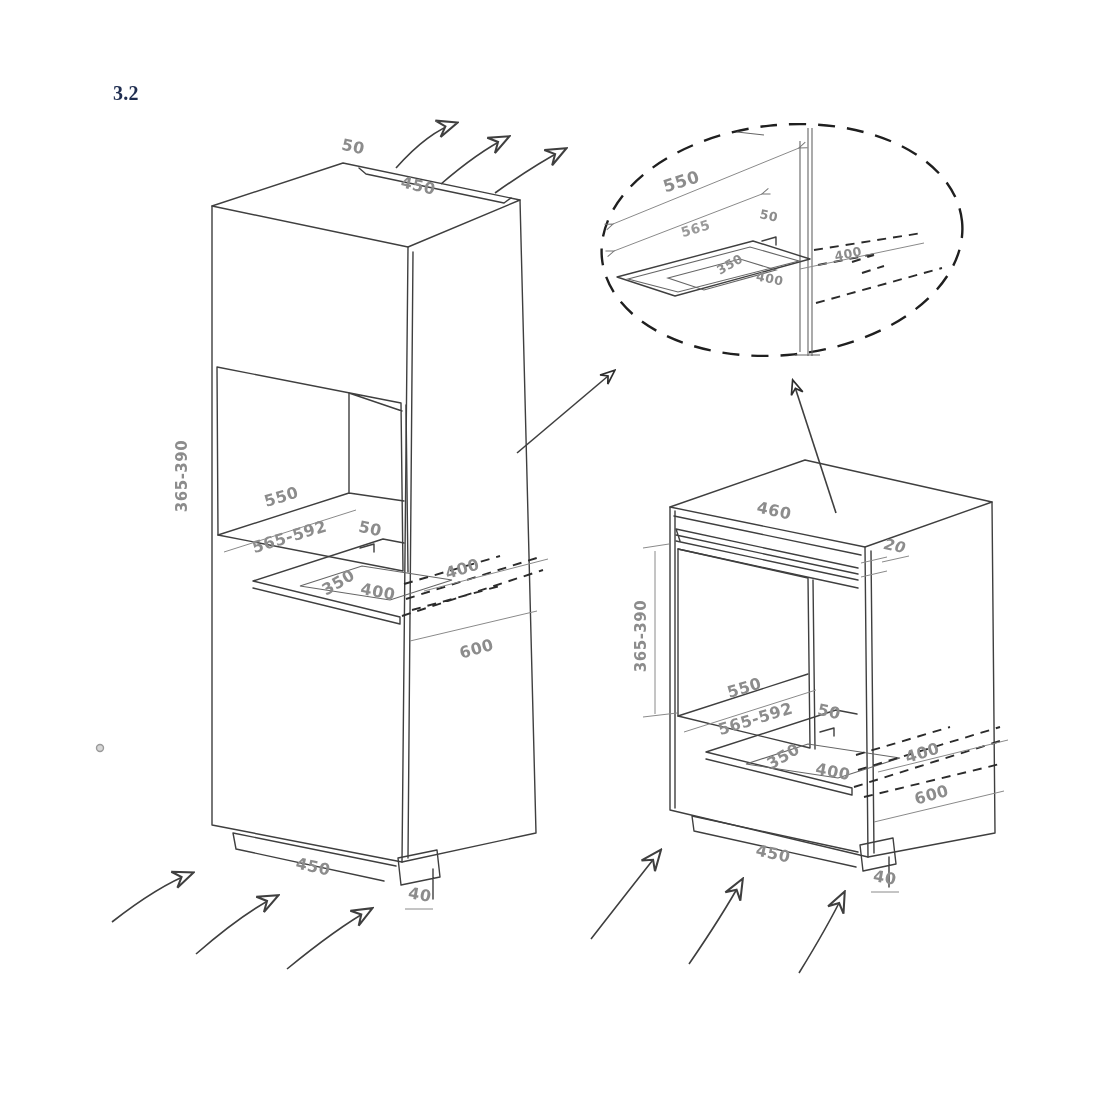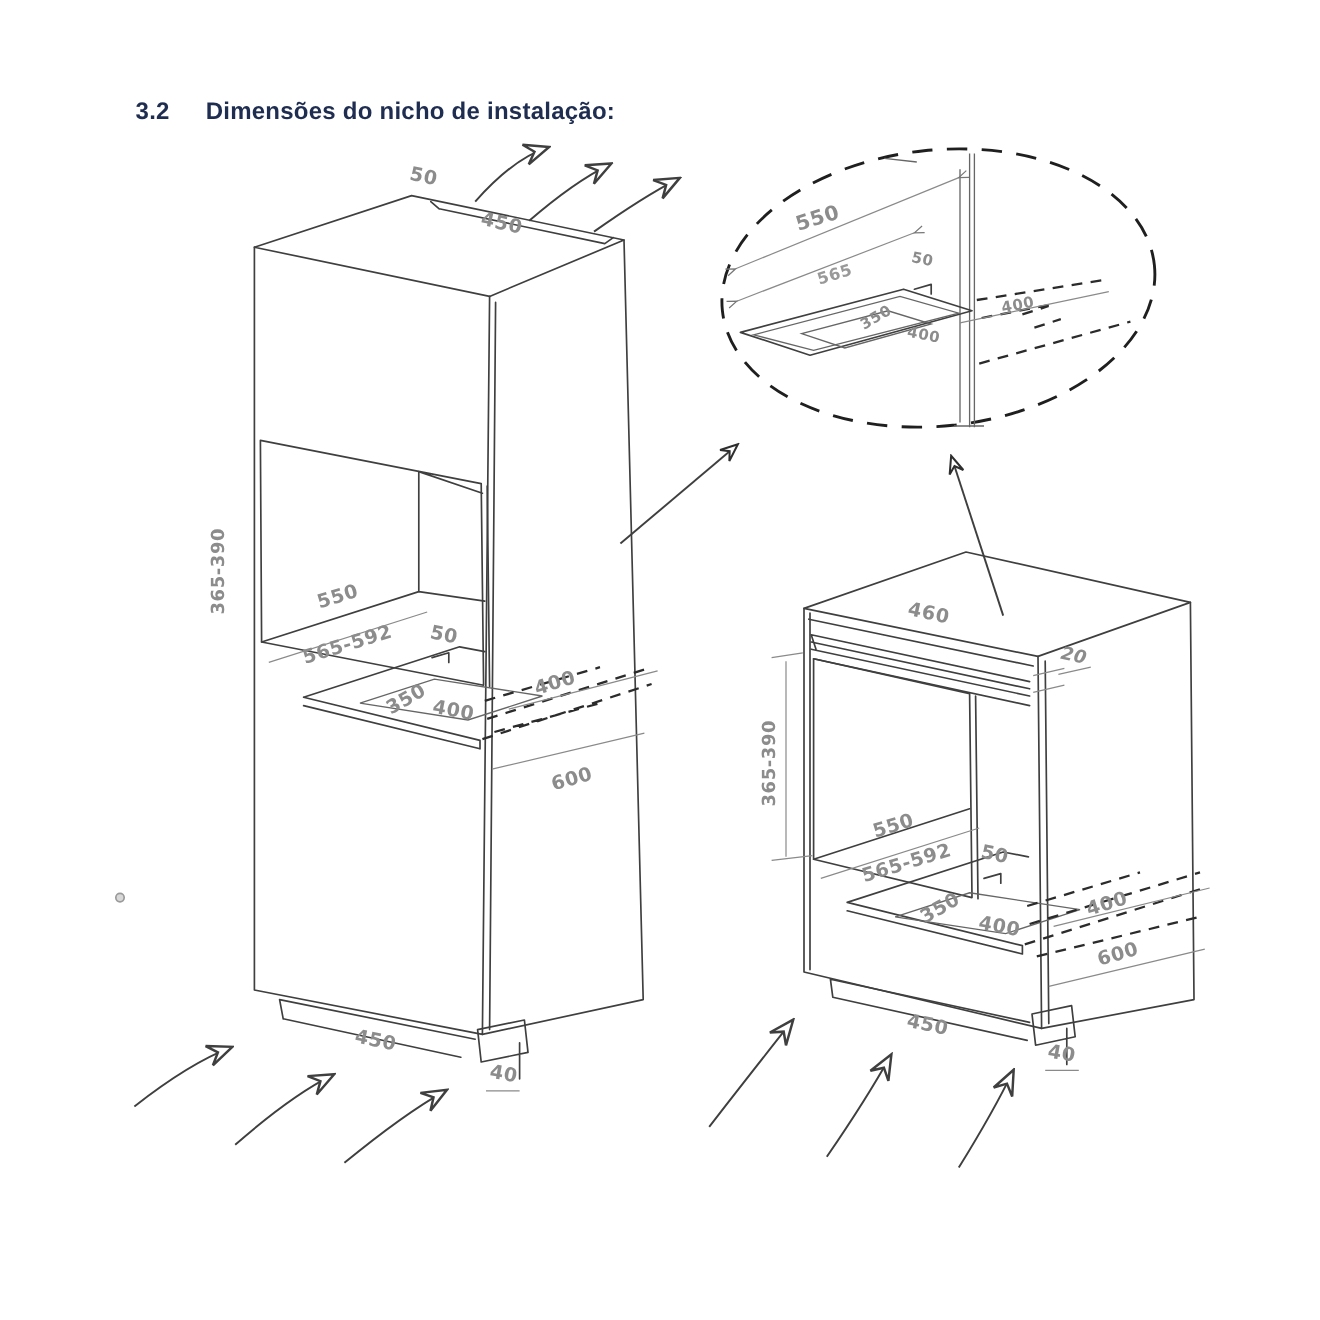--- a/index.html
+++ b/index.html
@@ -1,19 +1,19 @@
 <!DOCTYPE html>
 <html><head>
 <meta charset="utf-8">
 <style>
   html,body{margin:0;padding:0;background:#ffffff;}
   #page{position:relative;width:1100px;height:1100px;background:#fff;overflow:hidden;
         font-family:"Liberation Sans", sans-serif;}
   #heading{position:absolute;left:113px;top:82px;display:flex;gap:30px;
-           font-size:20px;font-weight:bold;color:#1f2d50;letter-spacing:.2px;}
+           font-size:20px;font-weight:bold;color:#1f2d50;letter-spacing:.2px;font-family:Liberation Serif, serif;}
   svg{position:absolute;left:0;top:0;}
   .ln{stroke:#3f3f3f;stroke-width:1.4;fill:none;stroke-linecap:round;stroke-linejoin:round;}
   .thin{stroke:#8a8a8a;stroke-width:1;fill:none;}
   .mid{stroke:#666;stroke-width:1.1;fill:none;}
   .dash{stroke:#2b2b2b;stroke-width:1.9;fill:none;stroke-dasharray:9 7;stroke-linecap:butt;}
   .ell{stroke:#1f1f1f;stroke-width:2.4;fill:none;stroke-dasharray:17 12;}
   .arrow{stroke:#3f3f3f;stroke-width:1.6;fill:none;}
   text.dim{font-family:"DejaVu Sans", sans-serif;font-size:16px;font-weight:bold;
            fill:#8c8c8c;text-anchor:middle;letter-spacing:.5px;}
   text.v{font-size:15px;}
@@ -21,21 +21,20 @@
   text.md{font-size:13.5px;fill:#999;}
   text.it{font-style:italic;}
 </style>
 </head>
 <body>
 
 <div id="page">
 
   <div id="heading">
     <span>3.2</span>
-    <span>Dimensões do nicho de instalação:</span>
   </div>
 
   <svg width="1100" height="1100" viewBox="0 0 1100 1100">
     <defs>
       <marker id="ah" viewBox="0 0 14 12" refX="12" refY="6" markerWidth="15" markerHeight="13" orient="auto">
         <path d="M1,1 L13,6 L1,11 L5.5,6 Z" fill="#ffffff" stroke="#3f3f3f" stroke-width="1.2"></path>
       </marker>
       <marker id="ahs" viewBox="0 0 14 12" refX="12" refY="6" markerWidth="11" markerHeight="9" orient="auto">
         <path d="M1,1 L13,6 L1,11 L5.5,6 Z" fill="#ffffff" stroke="#2e2e2e" stroke-width="1.4"></path>
       </marker>

